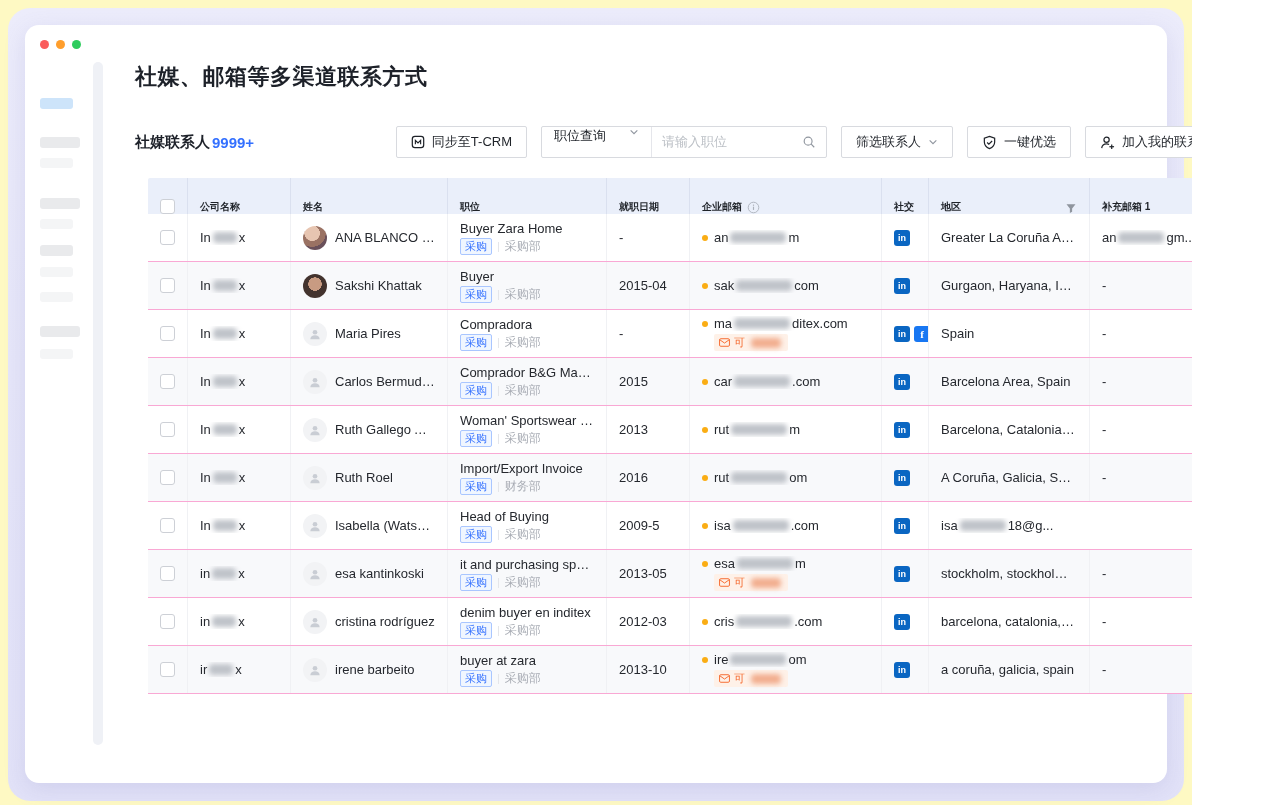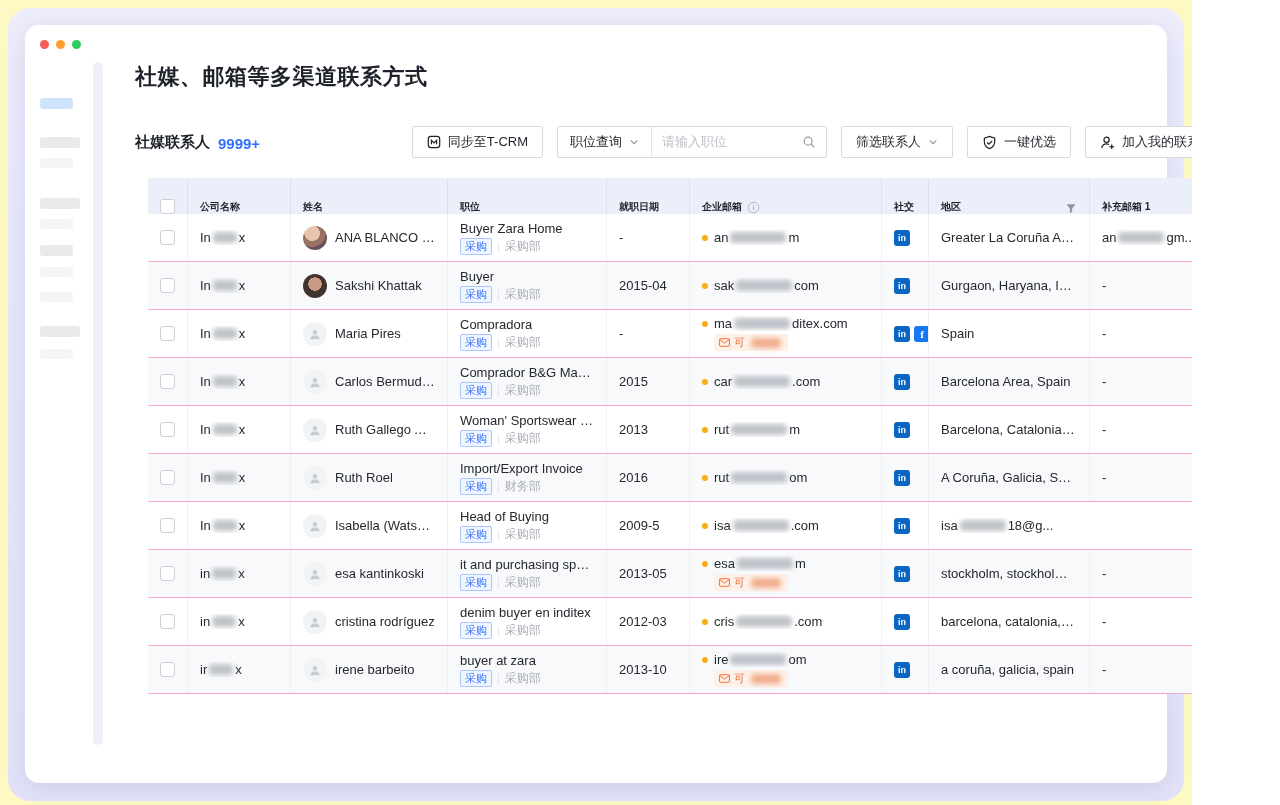--- a/index.html
+++ b/index.html
@@ -13,29 +13,29 @@
   .lights{position:absolute;left:40px;top:40px;display:flex;gap:7px}
   .light{width:9px;height:9px;border-radius:50%;cursor:pointer}
   .sidebar{position:absolute;left:40px;top:0;width:44px;height:760px}
   .sbar{position:absolute;left:0;border-radius:3px}
   .sbar.active{background:#CDE4FA}
   .sbar.strong{background:#E9EAEC}
   .sbar.light{background:#F4F5F6}
   .strip{position:absolute;left:93px;top:62px;width:10px;height:683px;background:#EFF1F6;border-radius:5px}
   .title{position:absolute;left:135px;top:62px;font-size:22px;font-weight:700;color:#1D2129;letter-spacing:.5px}
   .toolbar{position:absolute;left:135px;top:126px;width:1093px;height:32px;display:flex;align-items:center;justify-content:space-between}
-  .tl-left{display:flex;align-items:flex-end;gap:8px}
+  .tl-left{display:flex;align-items:center;gap:2px}
   .lbl{font-size:15px;font-weight:700;color:#1D2129}
   .cnt{font-size:15px;font-weight:600;color:#3370FF}
   .tl-right{display:flex;gap:14px}
   .btn{height:32px;display:flex;align-items:center;gap:7px;padding:0 14px;border:1px solid #D8DADF;border-radius:2px;
     background:#fff;font-size:13px;color:#1F2329;cursor:pointer;font-family:inherit;white-space:nowrap}
   .bicon{display:flex;align-items:center}
   .sgroup{display:flex;height:32px;border:1px solid #D8DADF;border-radius:2px;background:#fff}
-  .sg-dd{display:flex;align-items:center;gap:7px;padding:0 12px;font-size:13px;color:#1F2329;border-right:1px solid #E5E6EB;cursor:pointer;white-space:nowrap}
+  .sg-dd{display:flex;align-items:flex-start;gap:23px;padding:0 12px;font-size:13px;color:#1F2329;border-right:1px solid #E5E6EB;cursor:pointer;white-space:nowrap}
   .sg-input{display:flex;align-items:center;width:174px;padding:0 10px;gap:6px}
   .sg-input input{border:none;outline:none;flex:1;min-width:0;font-size:13px;color:#1F2329;font-family:Liberation Serif, serif;background:transparent}
   .sg-input input::placeholder{color:#BCC0C6}
   .table{position:absolute;left:148px;top:178px;width:1080px}
   .thead{display:flex;height:36px;background:#EAEFFA;border-radius:2px 2px 0 0}
   .hcell{display:flex;align-items:flex-end;gap:5px;padding:0 12px;font-size:10px;font-weight:700;color:#1F2329;
     border-right:1px solid #DAE0EF;white-space:nowrap;overflow:hidden}
   .hcell:last-child{border-right:none}
   .push{margin-left:auto;display:flex;align-items:center;cursor:pointer}
   .hicon{display:flex;align-items:center;cursor:pointer}

